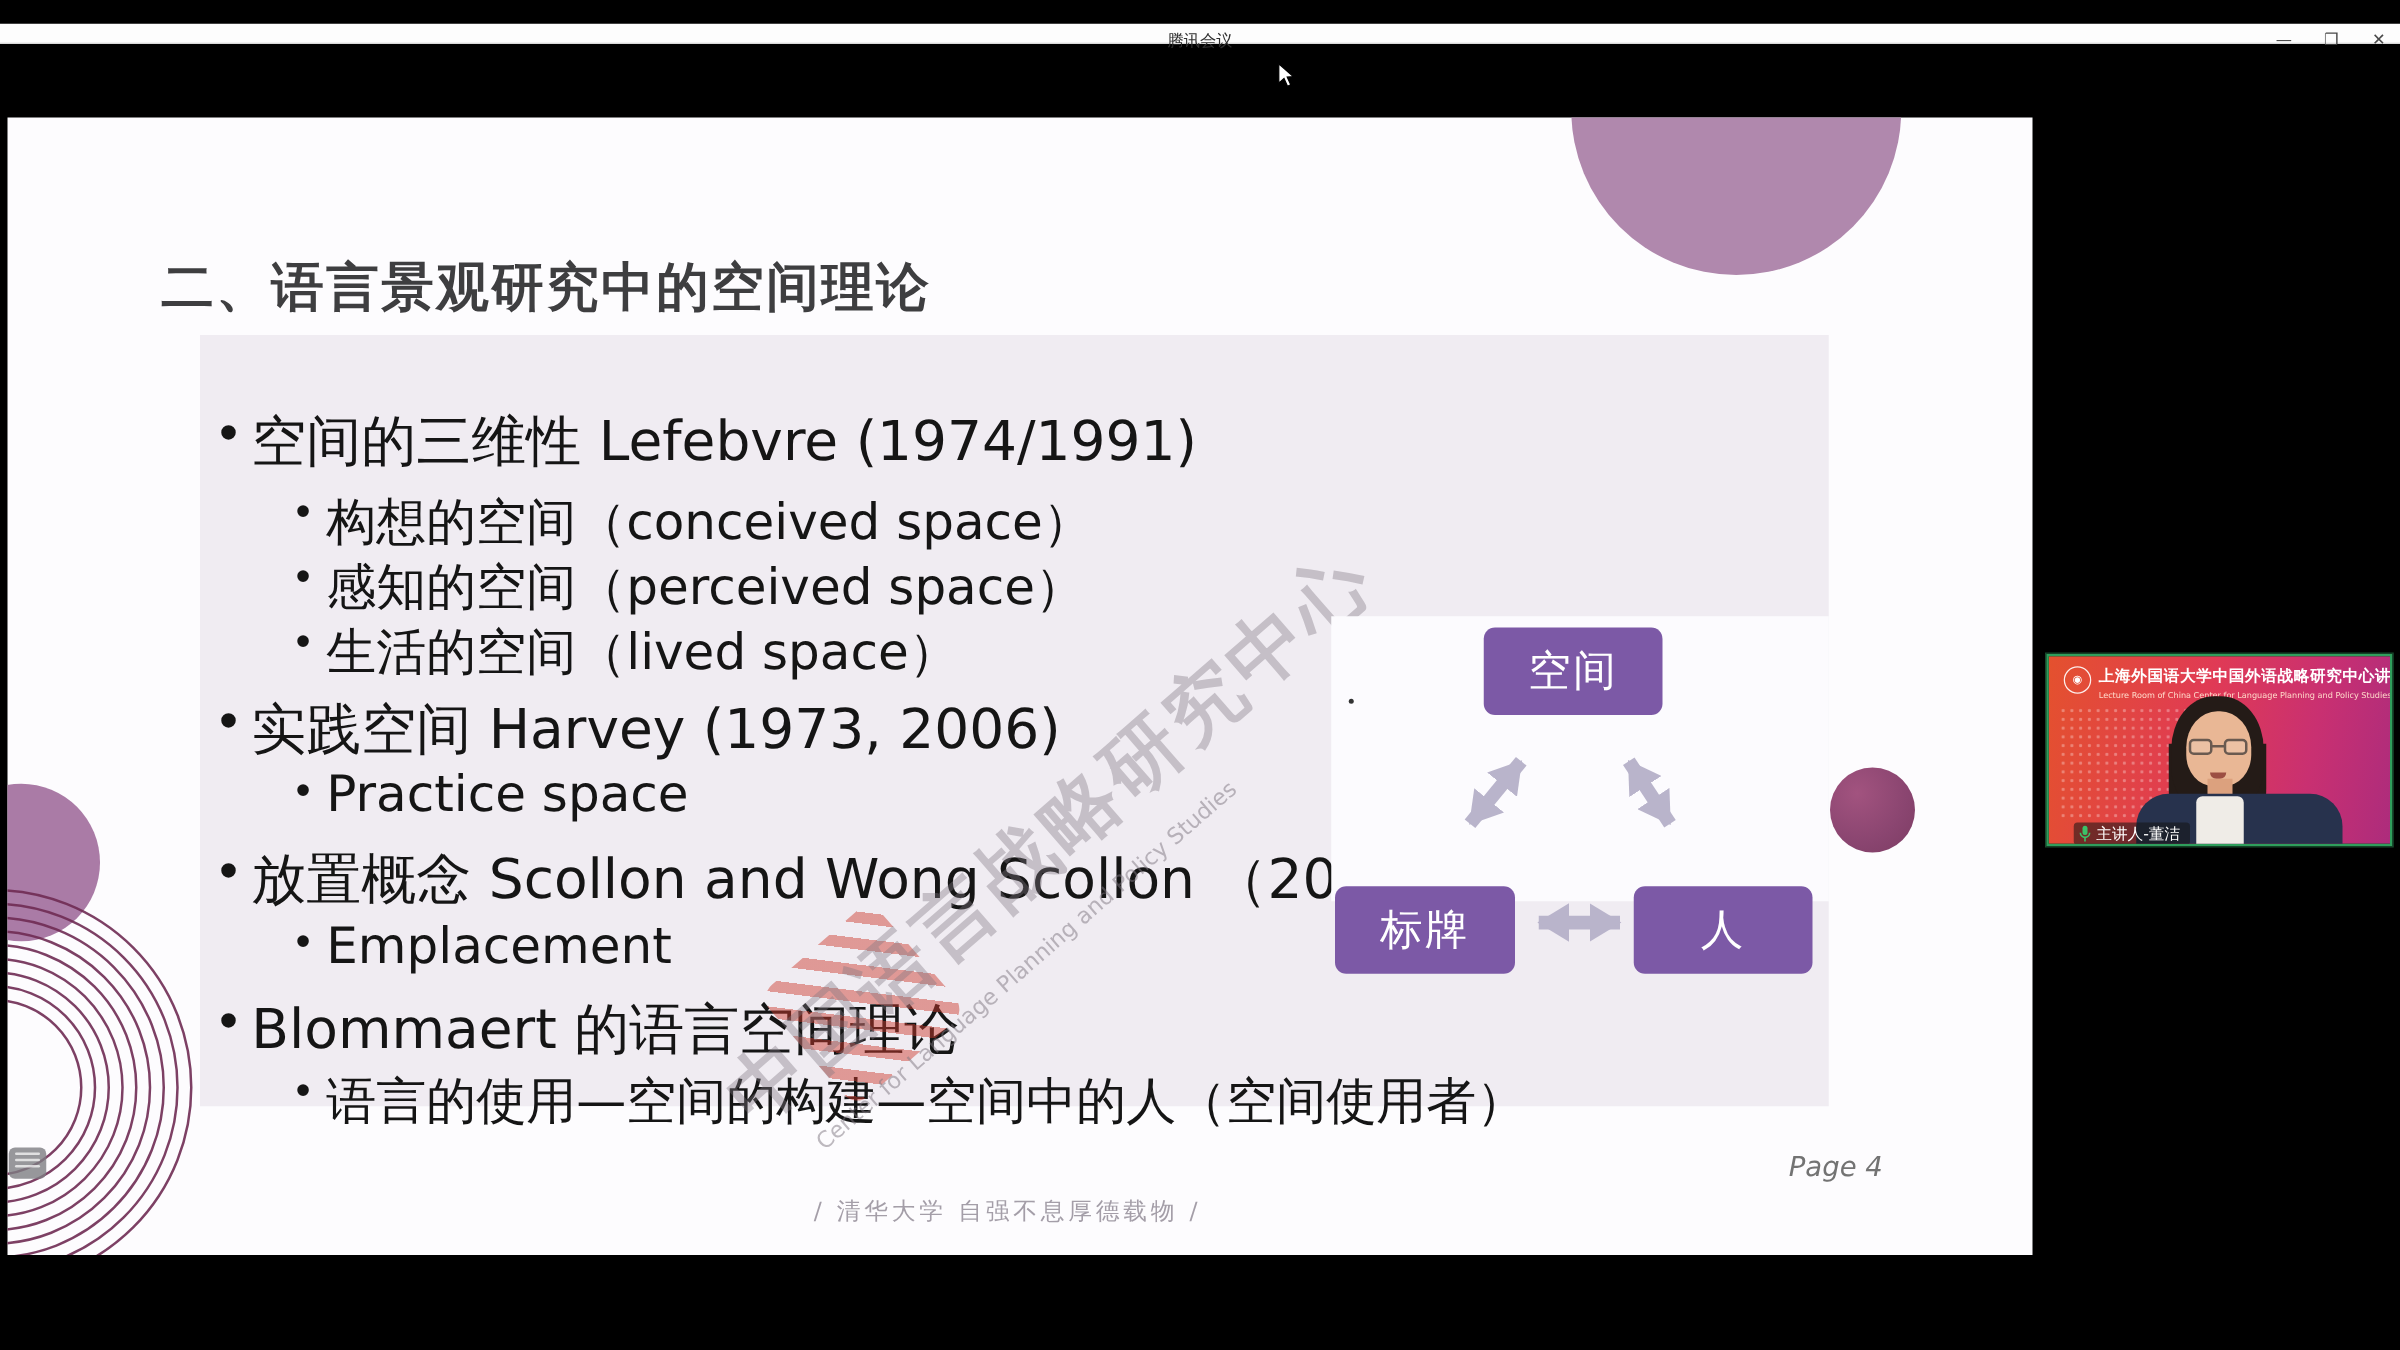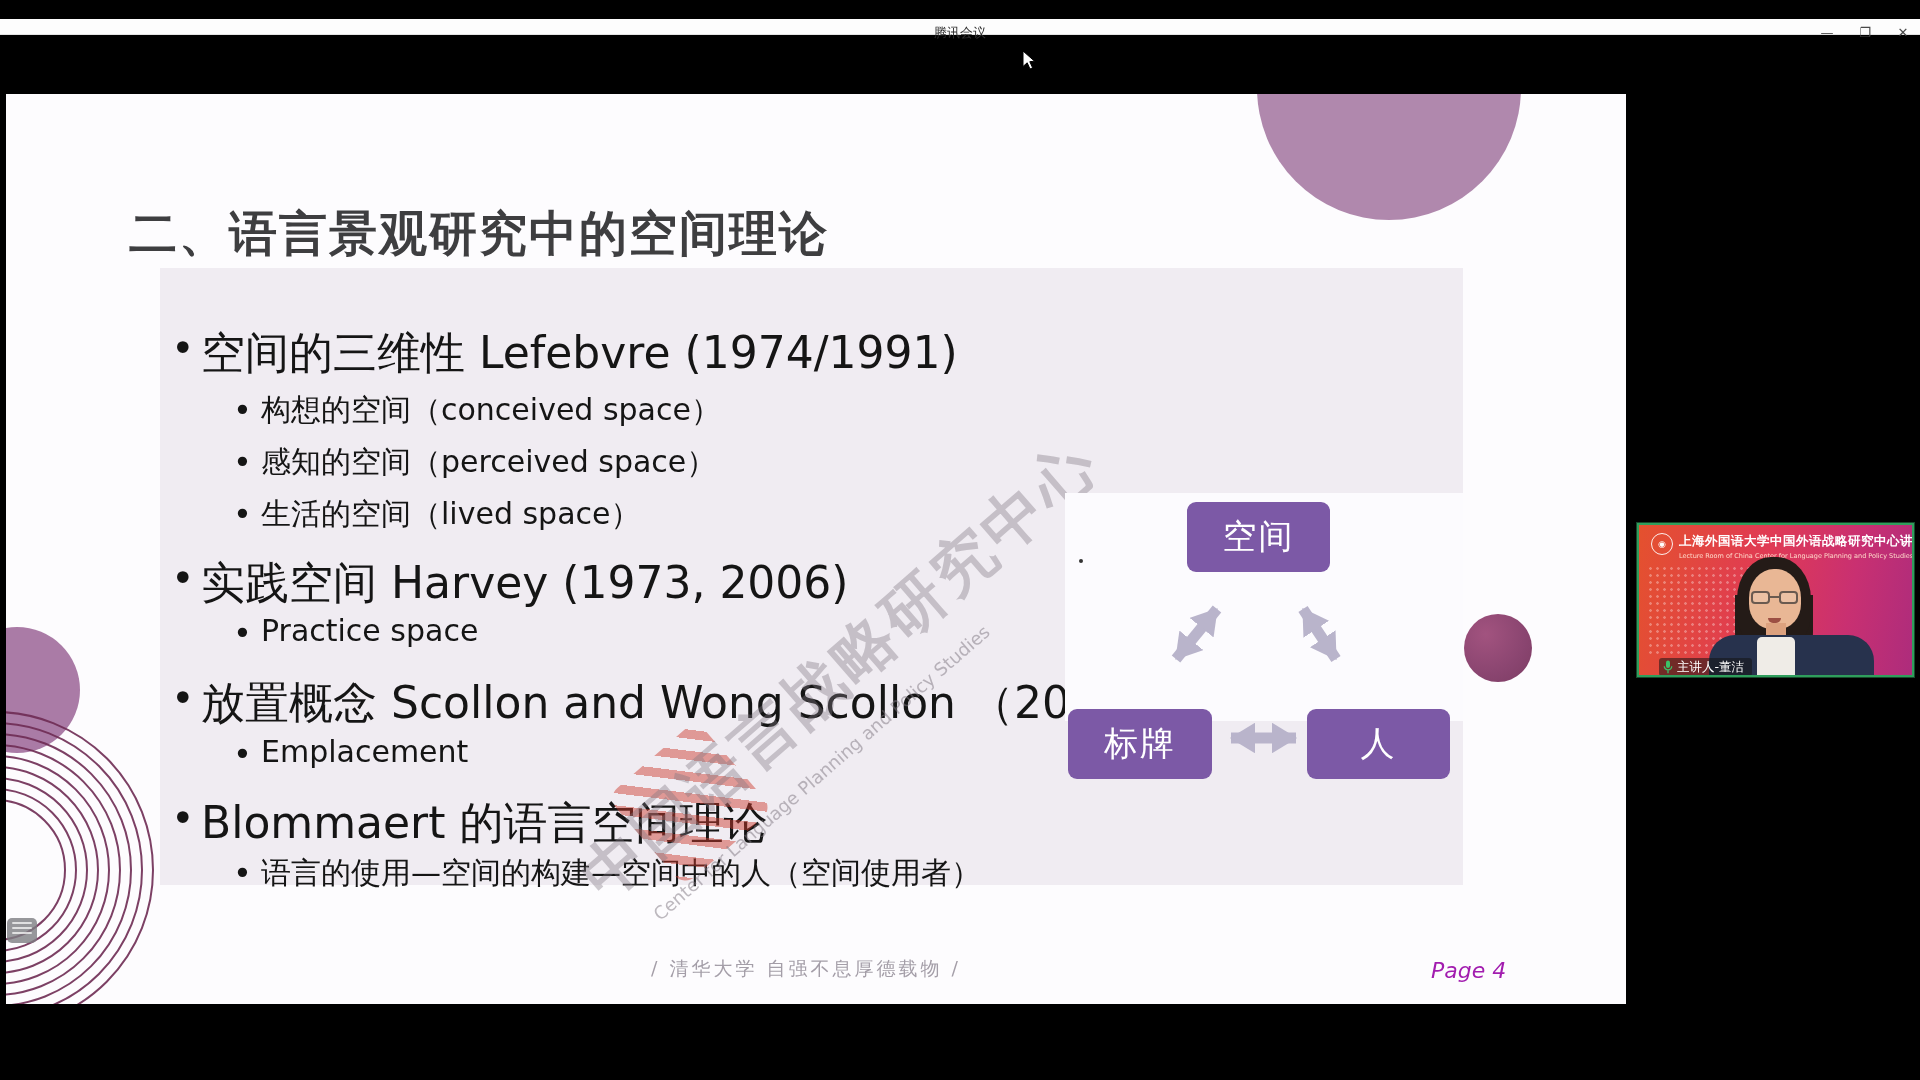--- a/index.html
+++ b/index.html
@@ -30,29 +30,29 @@
     border-radius:50%; background:#aa7ba6; z-index:2; }
   .rings { position:absolute; left:-181px; top:606px; z-index:2; }
   .mini-badge { position:absolute; left:1px; top:824px; width:30px; height:25px;
     background:rgba(125,125,130,.8); border-radius:5px; z-index:3; padding:4px 5px;
     display:flex; flex-direction:column; gap:3px; }
   .mini-badge i { display:block; height:2px; border-radius:1px; background:rgba(255,255,255,.7); }
   .circle-right { position:absolute; left:1458px; top:520px; width:68px; height:68px;
     border-radius:50%; z-index:5;
     background:radial-gradient(circle at 32% 30%, #a2537f 0%, #8a4570 60%, #7c3c63 100%); }
 
-  .slide-title { position:absolute; left:123px; top:108px; font-size:48px; font-weight:bold;
+  .slide-title { position:absolute; left:123px; top:108px; font-size:42px; font-weight:bold;
     color:#3e3e40; letter-spacing:2px; z-index:2; }
 
   .content-panel { position:absolute; left:154px; top:174px; width:1303px; height:617px;
     background:#f0ecf2; z-index:1; }
 
   .bullet { position:absolute; color:#151515; z-index:2; white-space:nowrap;margin-top:44px; }
   .bullet.l1 { left:165px; font-size:44px; padding-left:30px; }
-  .bullet.l2 { left:227px; font-size:30px; padding-left:28px; }
+  .bullet.l2 { left:227px; font-size:40px; padding-left:28px; }
   .bullet::before { content:"•"; position:absolute; left:0; top:1px; }
   .bullet.l1::before { font-size:40px; }
   .bullet.l2::before { font-size:32px; }
 
   
   .wm-cn { position:absolute; left:585px; top:750px; width:700px; font-size:62px; font-weight:bold;
     color:rgba(125,118,128,.38); letter-spacing:4px; transform:rotate(-41deg);
     transform-origin:left center; z-index:3; white-space:nowrap; pointer-events:none; }
   .wm-en { position:absolute; left:650px; top:812px; width:600px; font-size:18px;
     color:rgba(125,118,128,.5); transform:rotate(-41deg); transform-origin:left center;
@@ -71,22 +71,22 @@
   .dbox.top { left:122px; top:9px; }
   .dbox.bl { left:3px; top:216px; width:144px; }
   .dbox.br { left:242px; top:216px; }
   .ddot { position:absolute; left:14px; top:66px; width:4px; height:4px; border-radius:50%;
     background:#333; }
 
   
   .motto { position:absolute; left:545px; top:862px; width:510px; text-align:center;
     font-size:19px; letter-spacing:3px; color:#a49ea8; z-index:2;
     font-family:"DejaVu Serif","Liberation Serif",serif; }
-  .page-num { position:absolute; left:1425px; top:864px; font-size:22px; font-style:italic;
-    color:#a21caf; z-index:2; }
+  .page-num { position:absolute; left:1425px; top:828px; font-size:22px; font-style:italic;
+    color:#737373; z-index:2; }
 
   
   .vthumb { position:absolute; left:1637px; top:478px; width:277px; height:154px;
     border:2px solid #2f9e5c; outline:1px solid #174a2c; background:
     linear-gradient(100deg,#e4512e 0%,#e03a55 45%,#c93071 75%,#ad2c7c 100%);
     overflow:hidden; cursor:pointer; z-index:10; }
   .vthumb .dots { position:absolute; left:8px; top:40px; width:150px; height:90px; opacity:.35;
     background-image:radial-gradient(rgba(255,255,255,.9) 1px, transparent 1.6px);
     background-size:7px 7px; }
   .vt-banner { position:absolute; left:12px; top:8px; display:flex; gap:6px; align-items:flex-start; }

